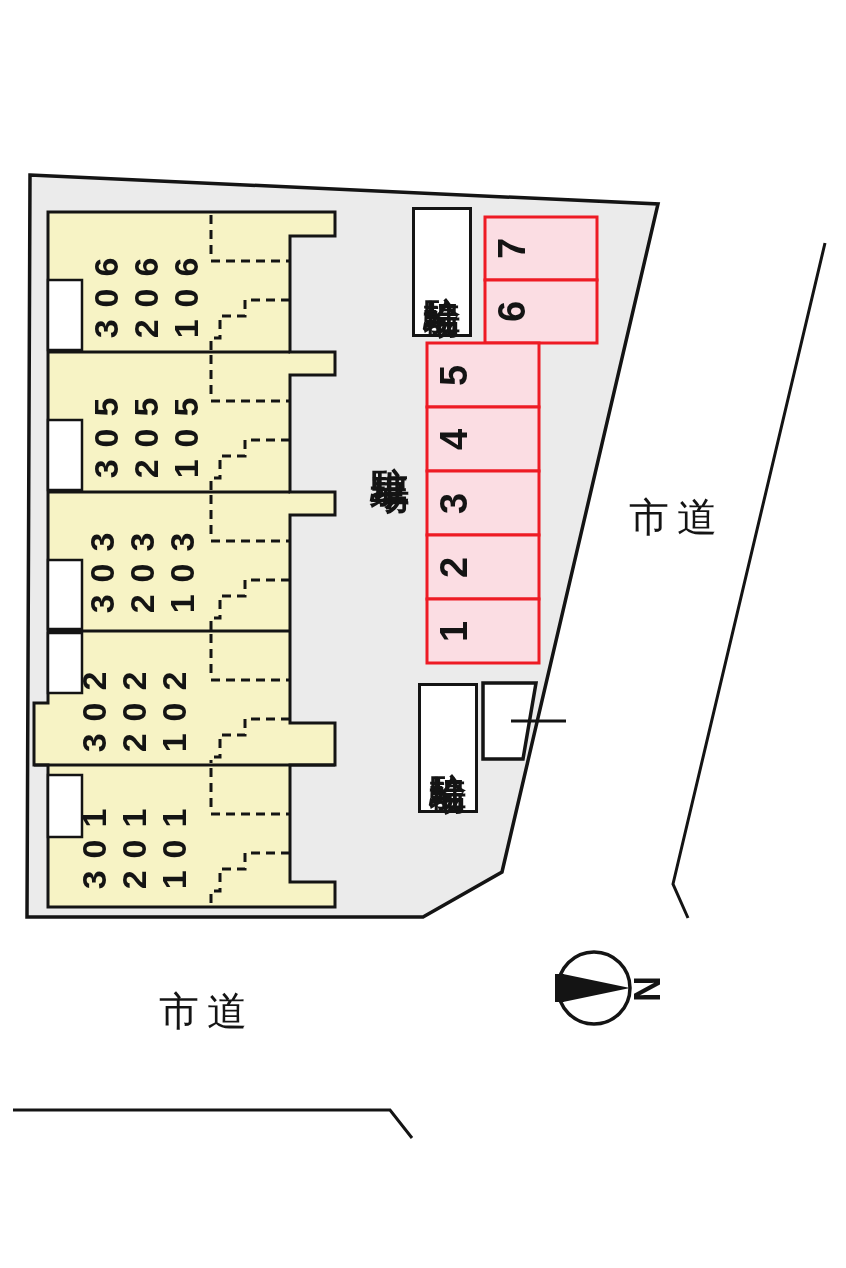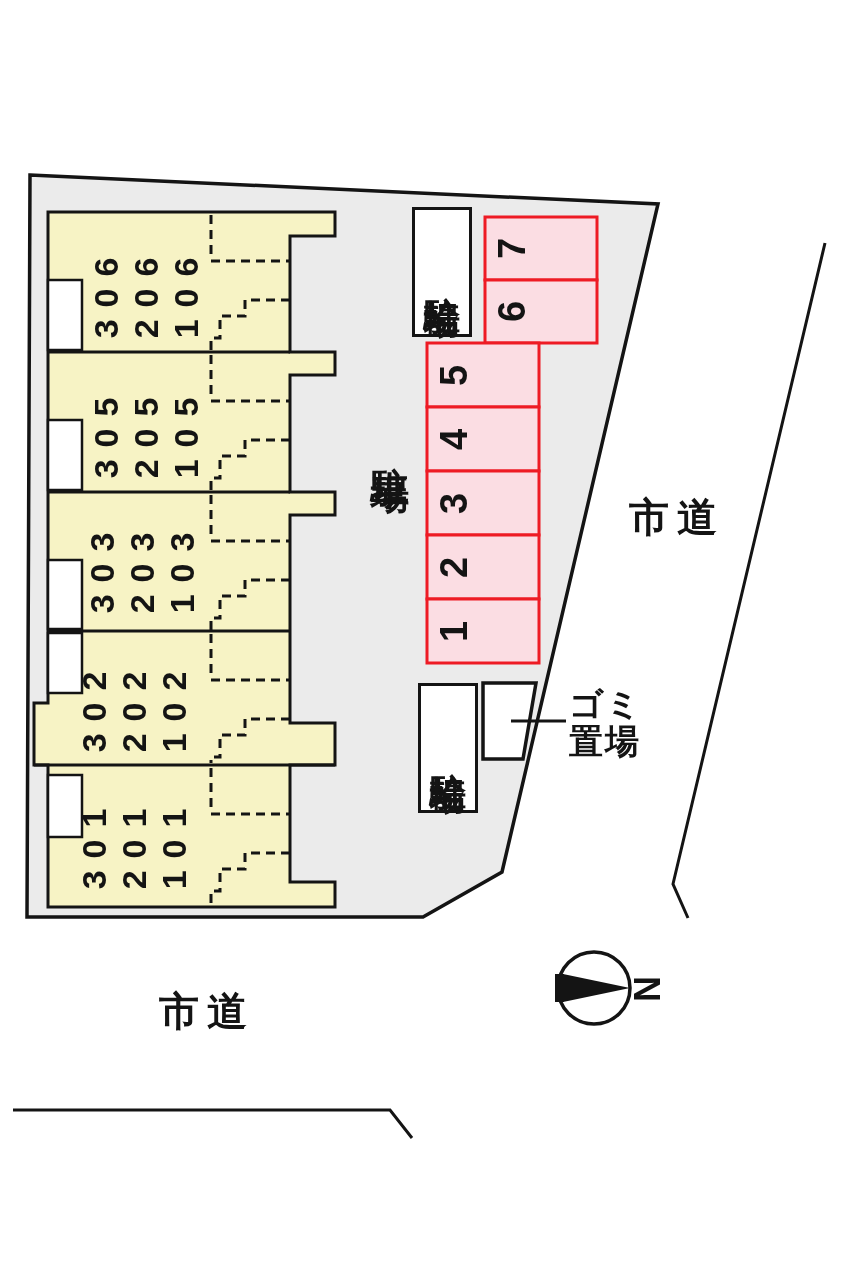--- a/index.html
+++ b/index.html
@@ -36,21 +36,21 @@
     writing-mode:vertical-rl;text-orientation:upright;
     font-size:36px;font-weight:700;letter-spacing:3px;line-height:54px;
   }
   .parking-label{
     left:370px;top:436px;font-size:38px;letter-spacing:5px;line-height:40px;
   }
   .garbage-label{
     position:absolute;left:569px;top:686px;font-size:34px;font-weight:700;line-height:37px;letter-spacing:2px;
   }
   .road-label{
-    position:absolute;font-size:40px;font-weight:700;letter-spacing:8px;
+    position:absolute;font-size:40px;font-weight:400;letter-spacing:8px;
     transform:translate(-50%,-50%);
   }
   .north-label{
     position:absolute;left:648px;top:989px;font-size:36px;font-weight:700;
   }
 </style>
 </head>
 <body>
 
 <div class="stage">
@@ -168,23 +168,19 @@
     </div>
   <div class="pnum" style="left:455px;top:631px;">
       <span>1</span>
     </div>
 
   <div class="bike-box" style="left:412px;top:207px;">駐輪場</div>
   <div class="bike-box" style="left:418px;top:683px;">駐輪場</div>
 
   <div class="vtext parking-label">駐車場</div>
 
-  <div class="garbage-label">
-    <div>ゴミ</div>
-    <div>置場</div>
-  </div>
 
   <div class="road-label" style="left:677px;top:517px;">市道</div>
   <div class="road-label" style="left:207px;top:1011px;">市道</div>
 
   <div class="north-label rot">N</div>
 
 </div>
 
 </body></html>

